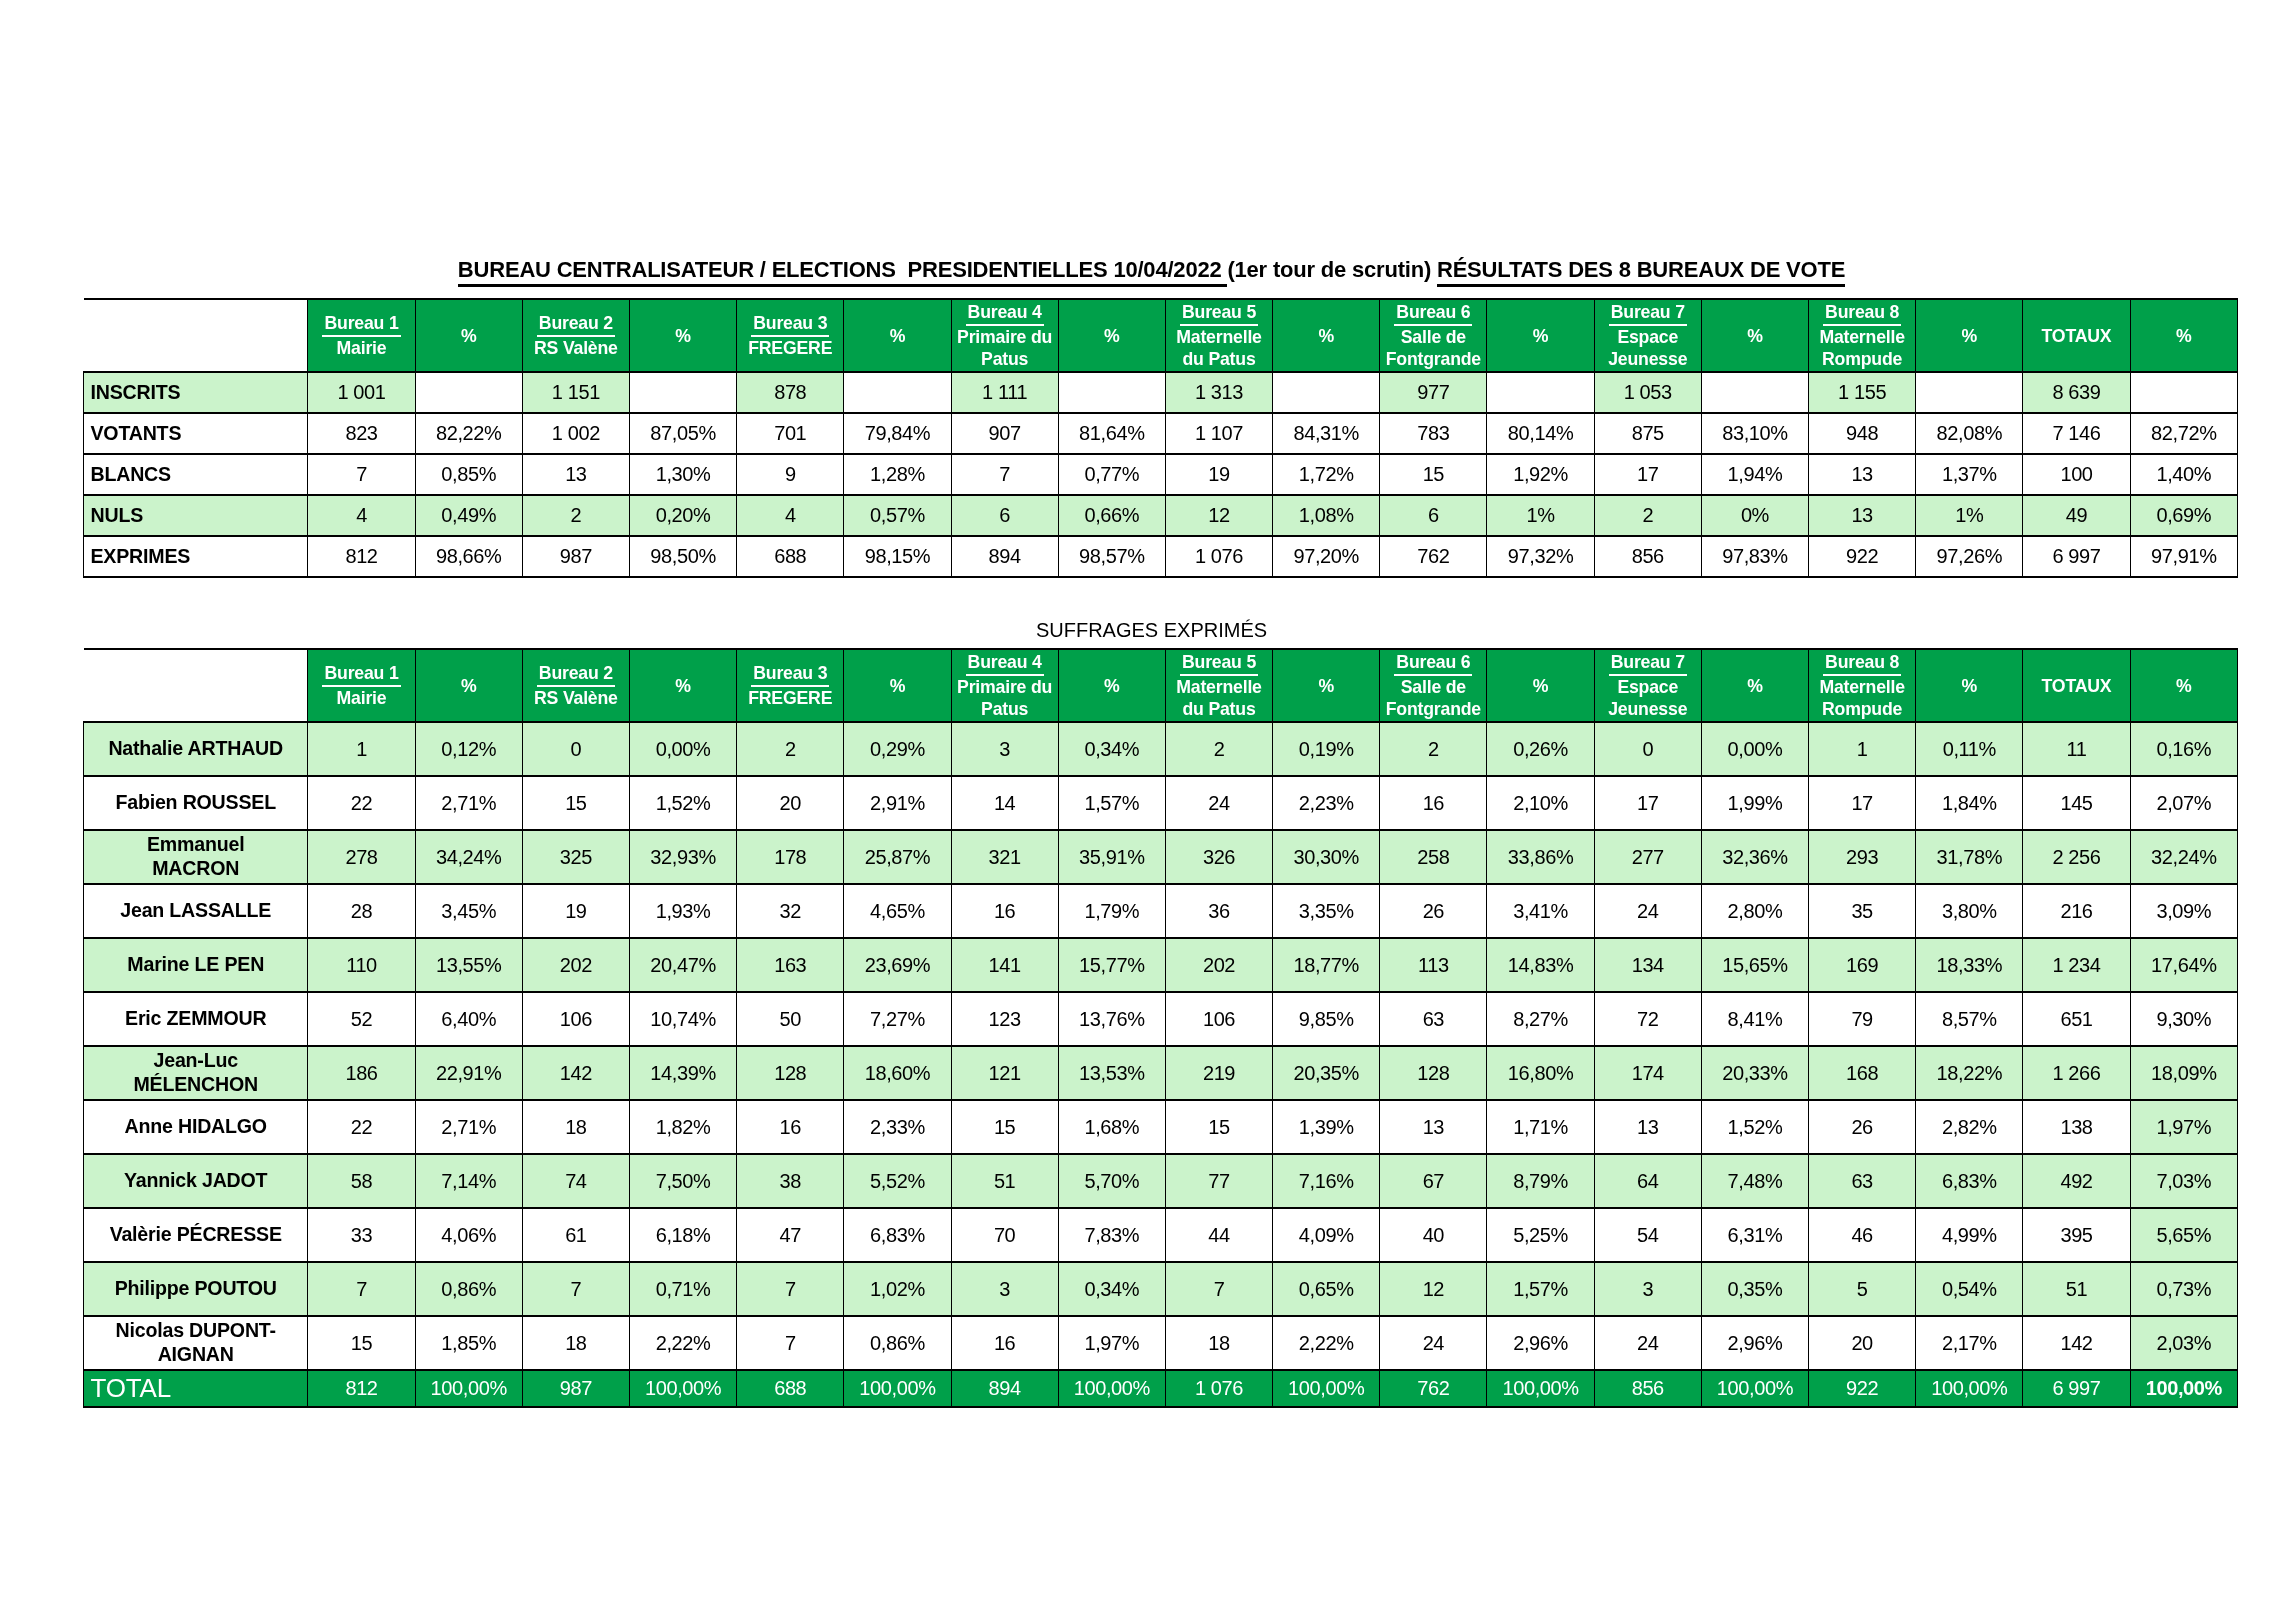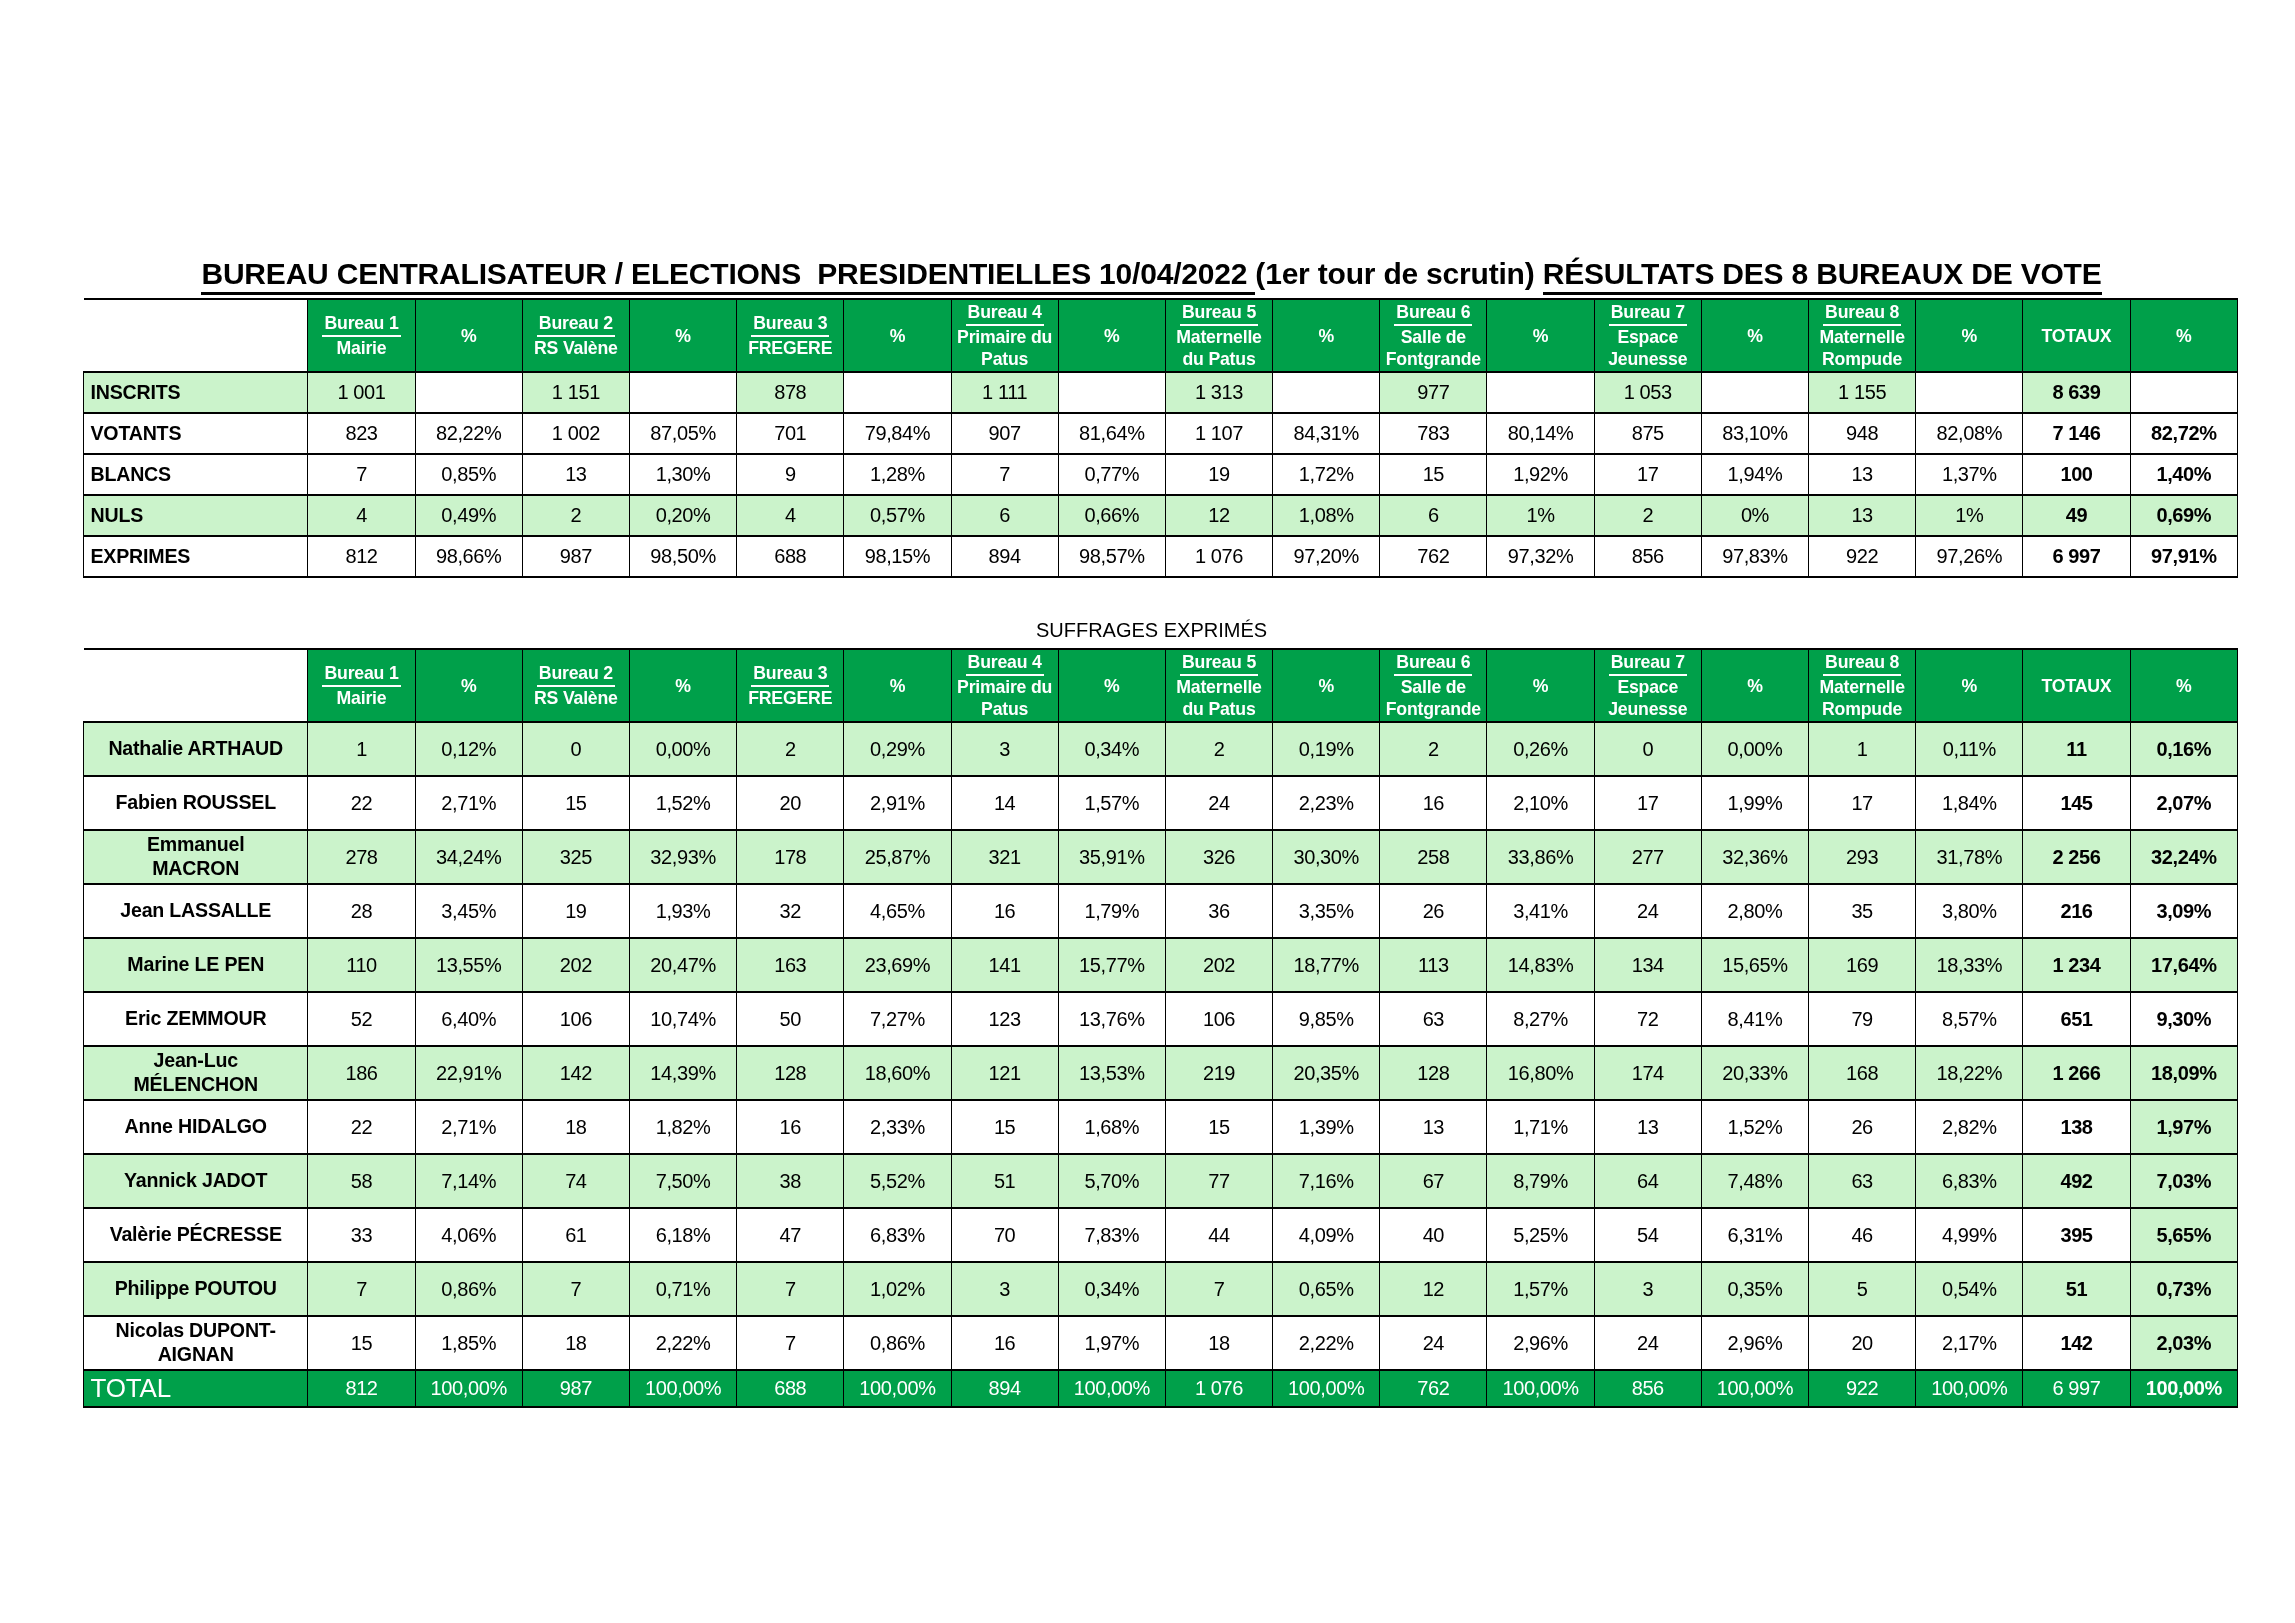--- a/index.html
+++ b/index.html
@@ -3,21 +3,21 @@
 <meta charset="utf-8">
 <style>
   html,body{margin:0;padding:0;}
   body{width:2295px;height:1623px;background:#fff;font-family:"Liberation Sans",sans-serif;position:relative;}
   :root{
     --hg:#00A04A;      
     --lg:#CBF3CB;      
     --hatch:#2B7A3E;   
   }
   .page-title{position:absolute;top:257px;left:74px;width:2155px;text-align:center;
-    font-size:30px;font-weight:700;color:#000;white-space:pre;letter-spacing:-0.2px;}
+    font-size:22px;font-weight:700;color:#000;white-space:pre;letter-spacing:-0.2px;}
   .page-title .u{border-bottom:3.3px solid #000;padding-bottom:2px;}
   .subtitle{position:absolute;top:619px;left:74px;width:2155px;text-align:center;
     font-size:20px;font-weight:400;color:#000;}
   .tablewrap{position:absolute;left:74px;padding-left:9px;}
   #wrap1{top:298px;}
   #wrap2{top:648px;}
   table{border-collapse:collapse;table-layout:fixed;width:2155px;}
   col.lblcol{width:224px;}
   col.datacol{width:107px;}
   th,td{border:1.3px solid #000;overflow:hidden;text-align:center;vertical-align:middle;
@@ -28,21 +28,21 @@
   #t2 tbody tr.cand{height:54px;}
   #t2 tbody tr.totalrow{height:37px;}
   th{background:var(--hg);color:#fff;font-weight:700;font-size:17.7px;line-height:22px;letter-spacing:-0.2px;}
   th.corner{background:#fff;border:none;}
   th .b1{display:inline-block;border-bottom:2px solid #fff;padding:0 2px 0.7px;}
   th .b2{display:block;}
   td.lbl{text-align:left;font-weight:700;font-size:19.6px;padding-left:6.5px;letter-spacing:-0.2px;margin-left:30px;}
   td.name{font-weight:700;font-size:19.6px;padding:0 17px;letter-spacing:-0.2px;line-height:23.6px;margin-left:16px;}
   tr.g td{background:var(--lg);}
   tr.w td{background:#fff;}
-  td.tot{font-weight:700;margin-left:32px;}
+  td.tot{font-weight:400;margin-left:32px;}
   td.tpg{background:var(--lg) !important;}
   td.tpw{background:#fff !important;}
   td.cross{background-color:#fff !important;background-image:
     linear-gradient(to top right,   transparent calc(50% - 0.9px), #000 calc(50% - 0.9px), #000 calc(50% + 0.9px), transparent calc(50% + 0.9px)),
     linear-gradient(to bottom right,transparent calc(50% - 0.9px), #000 calc(50% - 0.9px), #000 calc(50% + 0.9px), transparent calc(50% + 0.9px));}
   td.hatch{background-color:var(--lg) !important;background-image:
     repeating-linear-gradient(45deg, var(--hatch) 0, var(--hatch) 1.1px, transparent 1.1px, transparent 3.4px);}
   tr.totalrow td{background:var(--hg) !important;color:#fff;font-weight:400;}
   tr.totalrow td.lbl{color:#fff;font-weight:400;font-size:26px;}
   tr.totalrow td:last-child{font-weight:700;}

